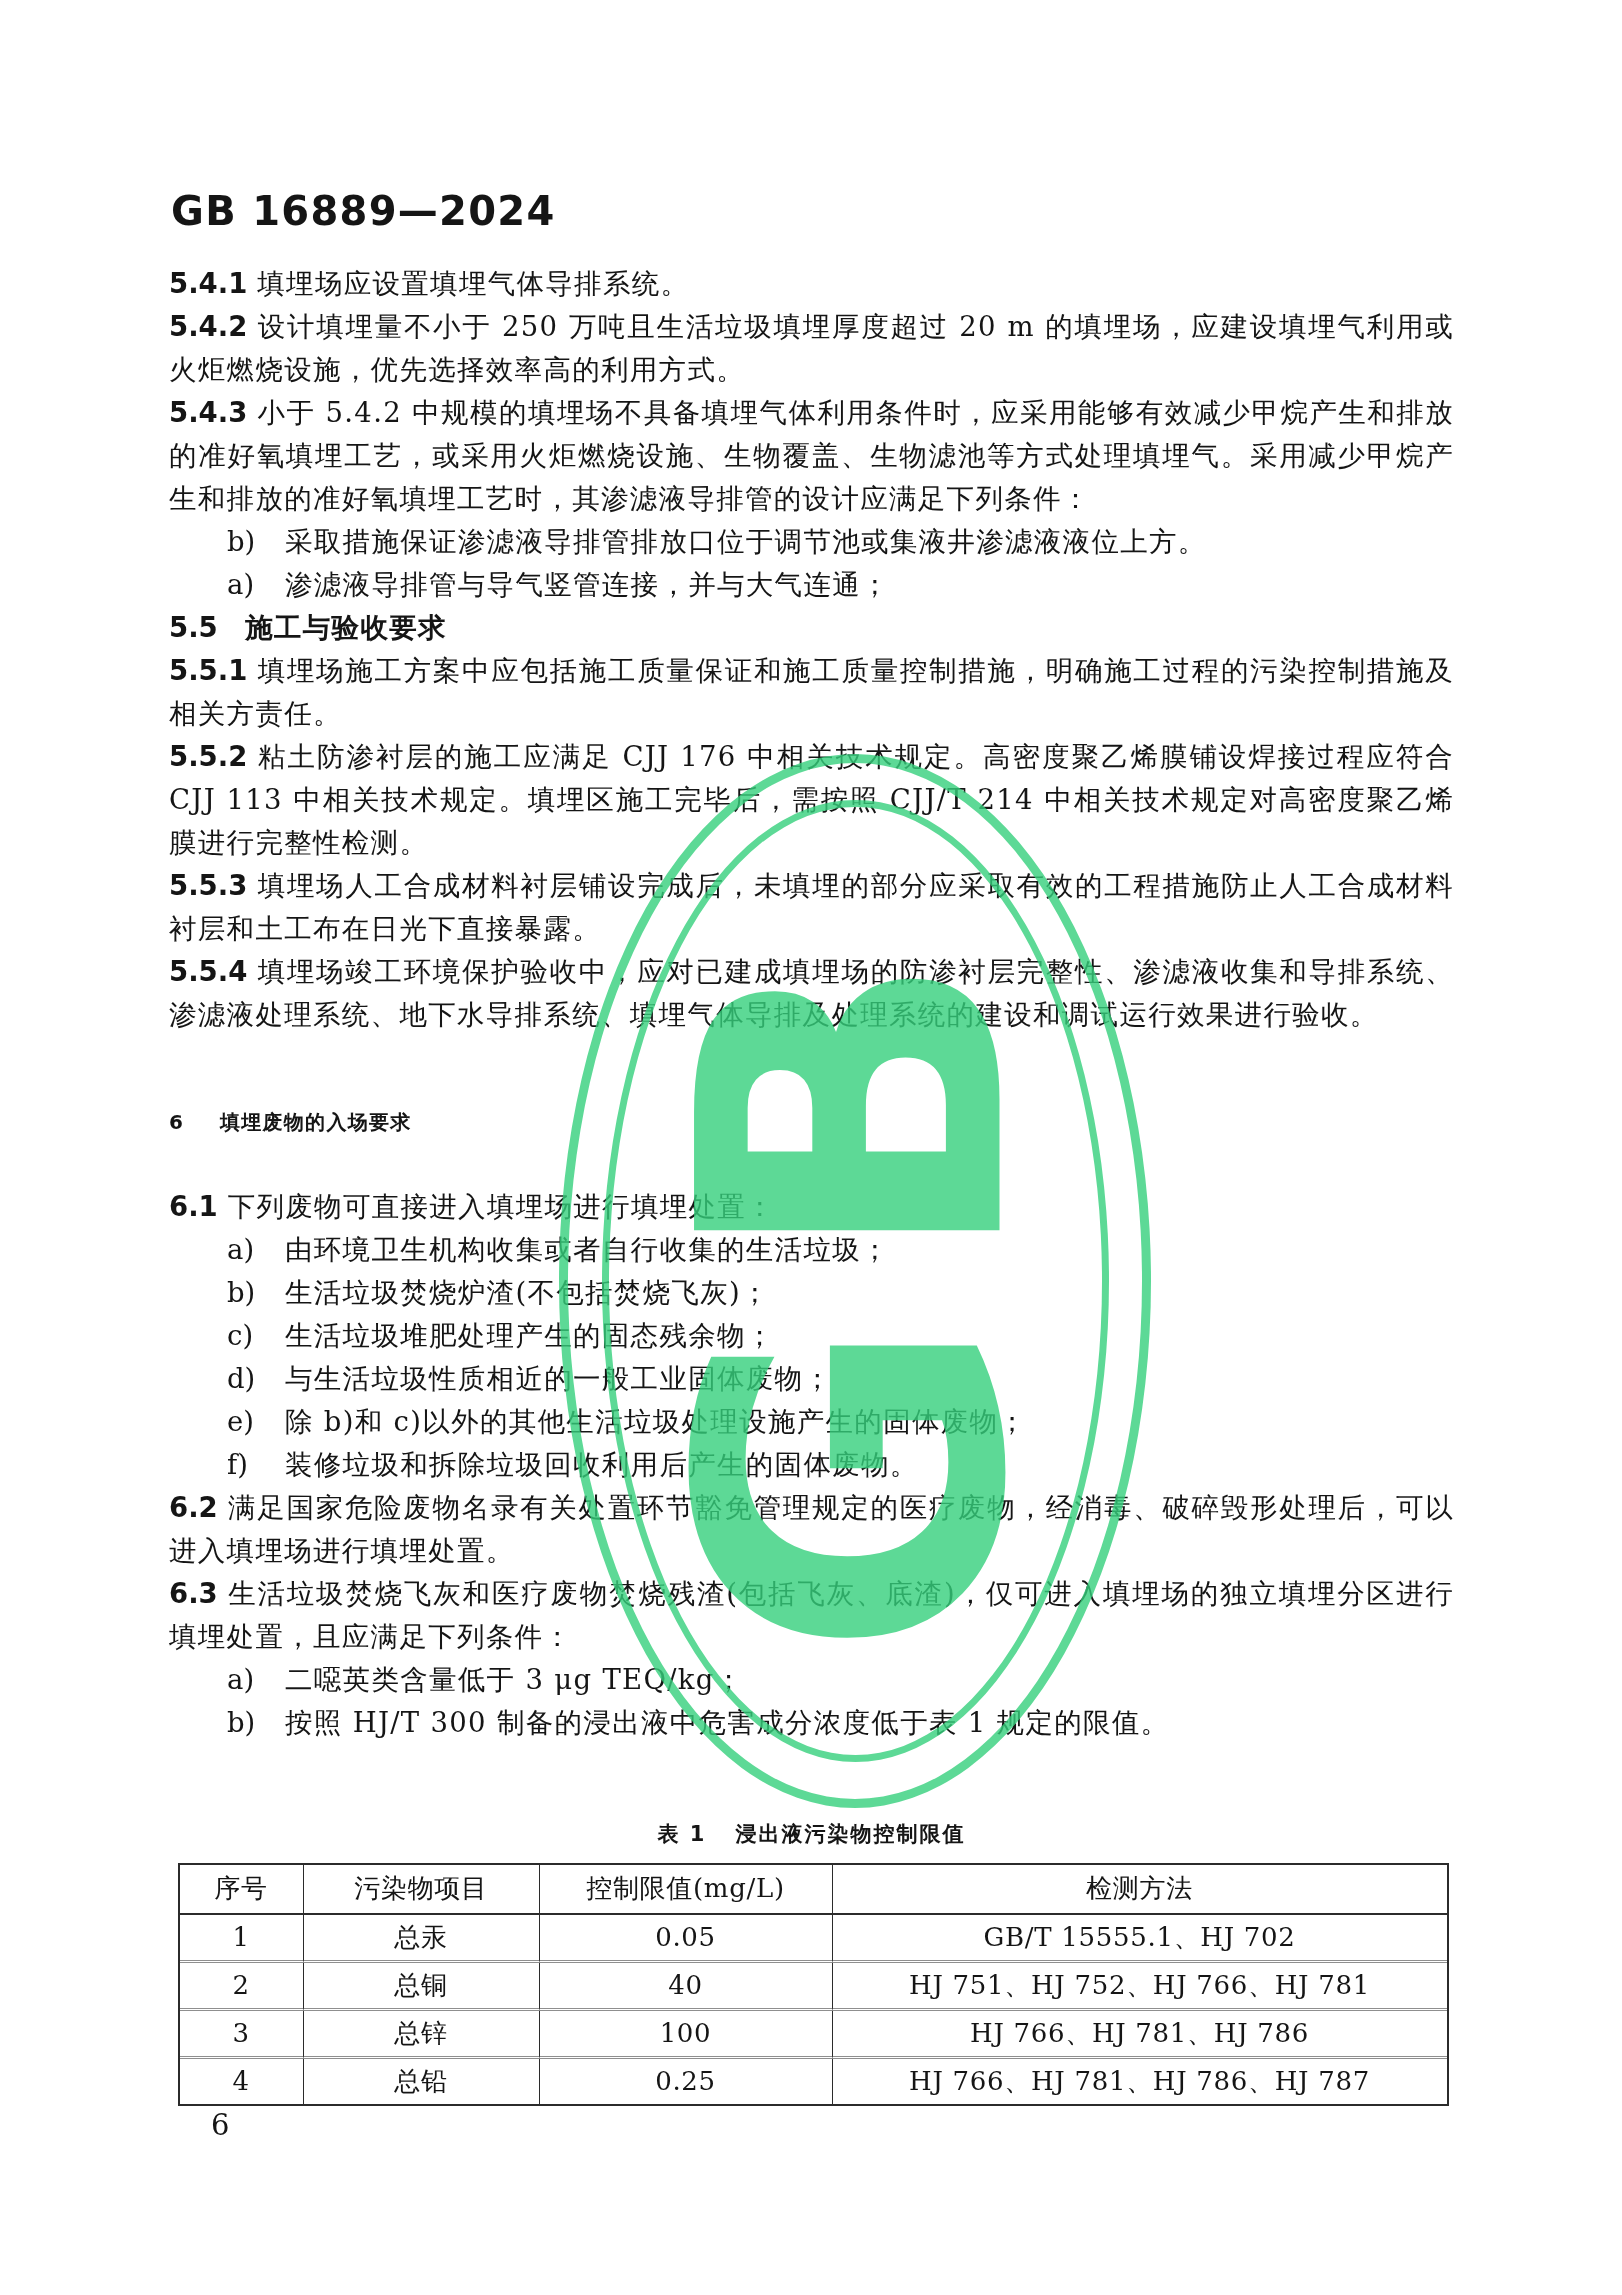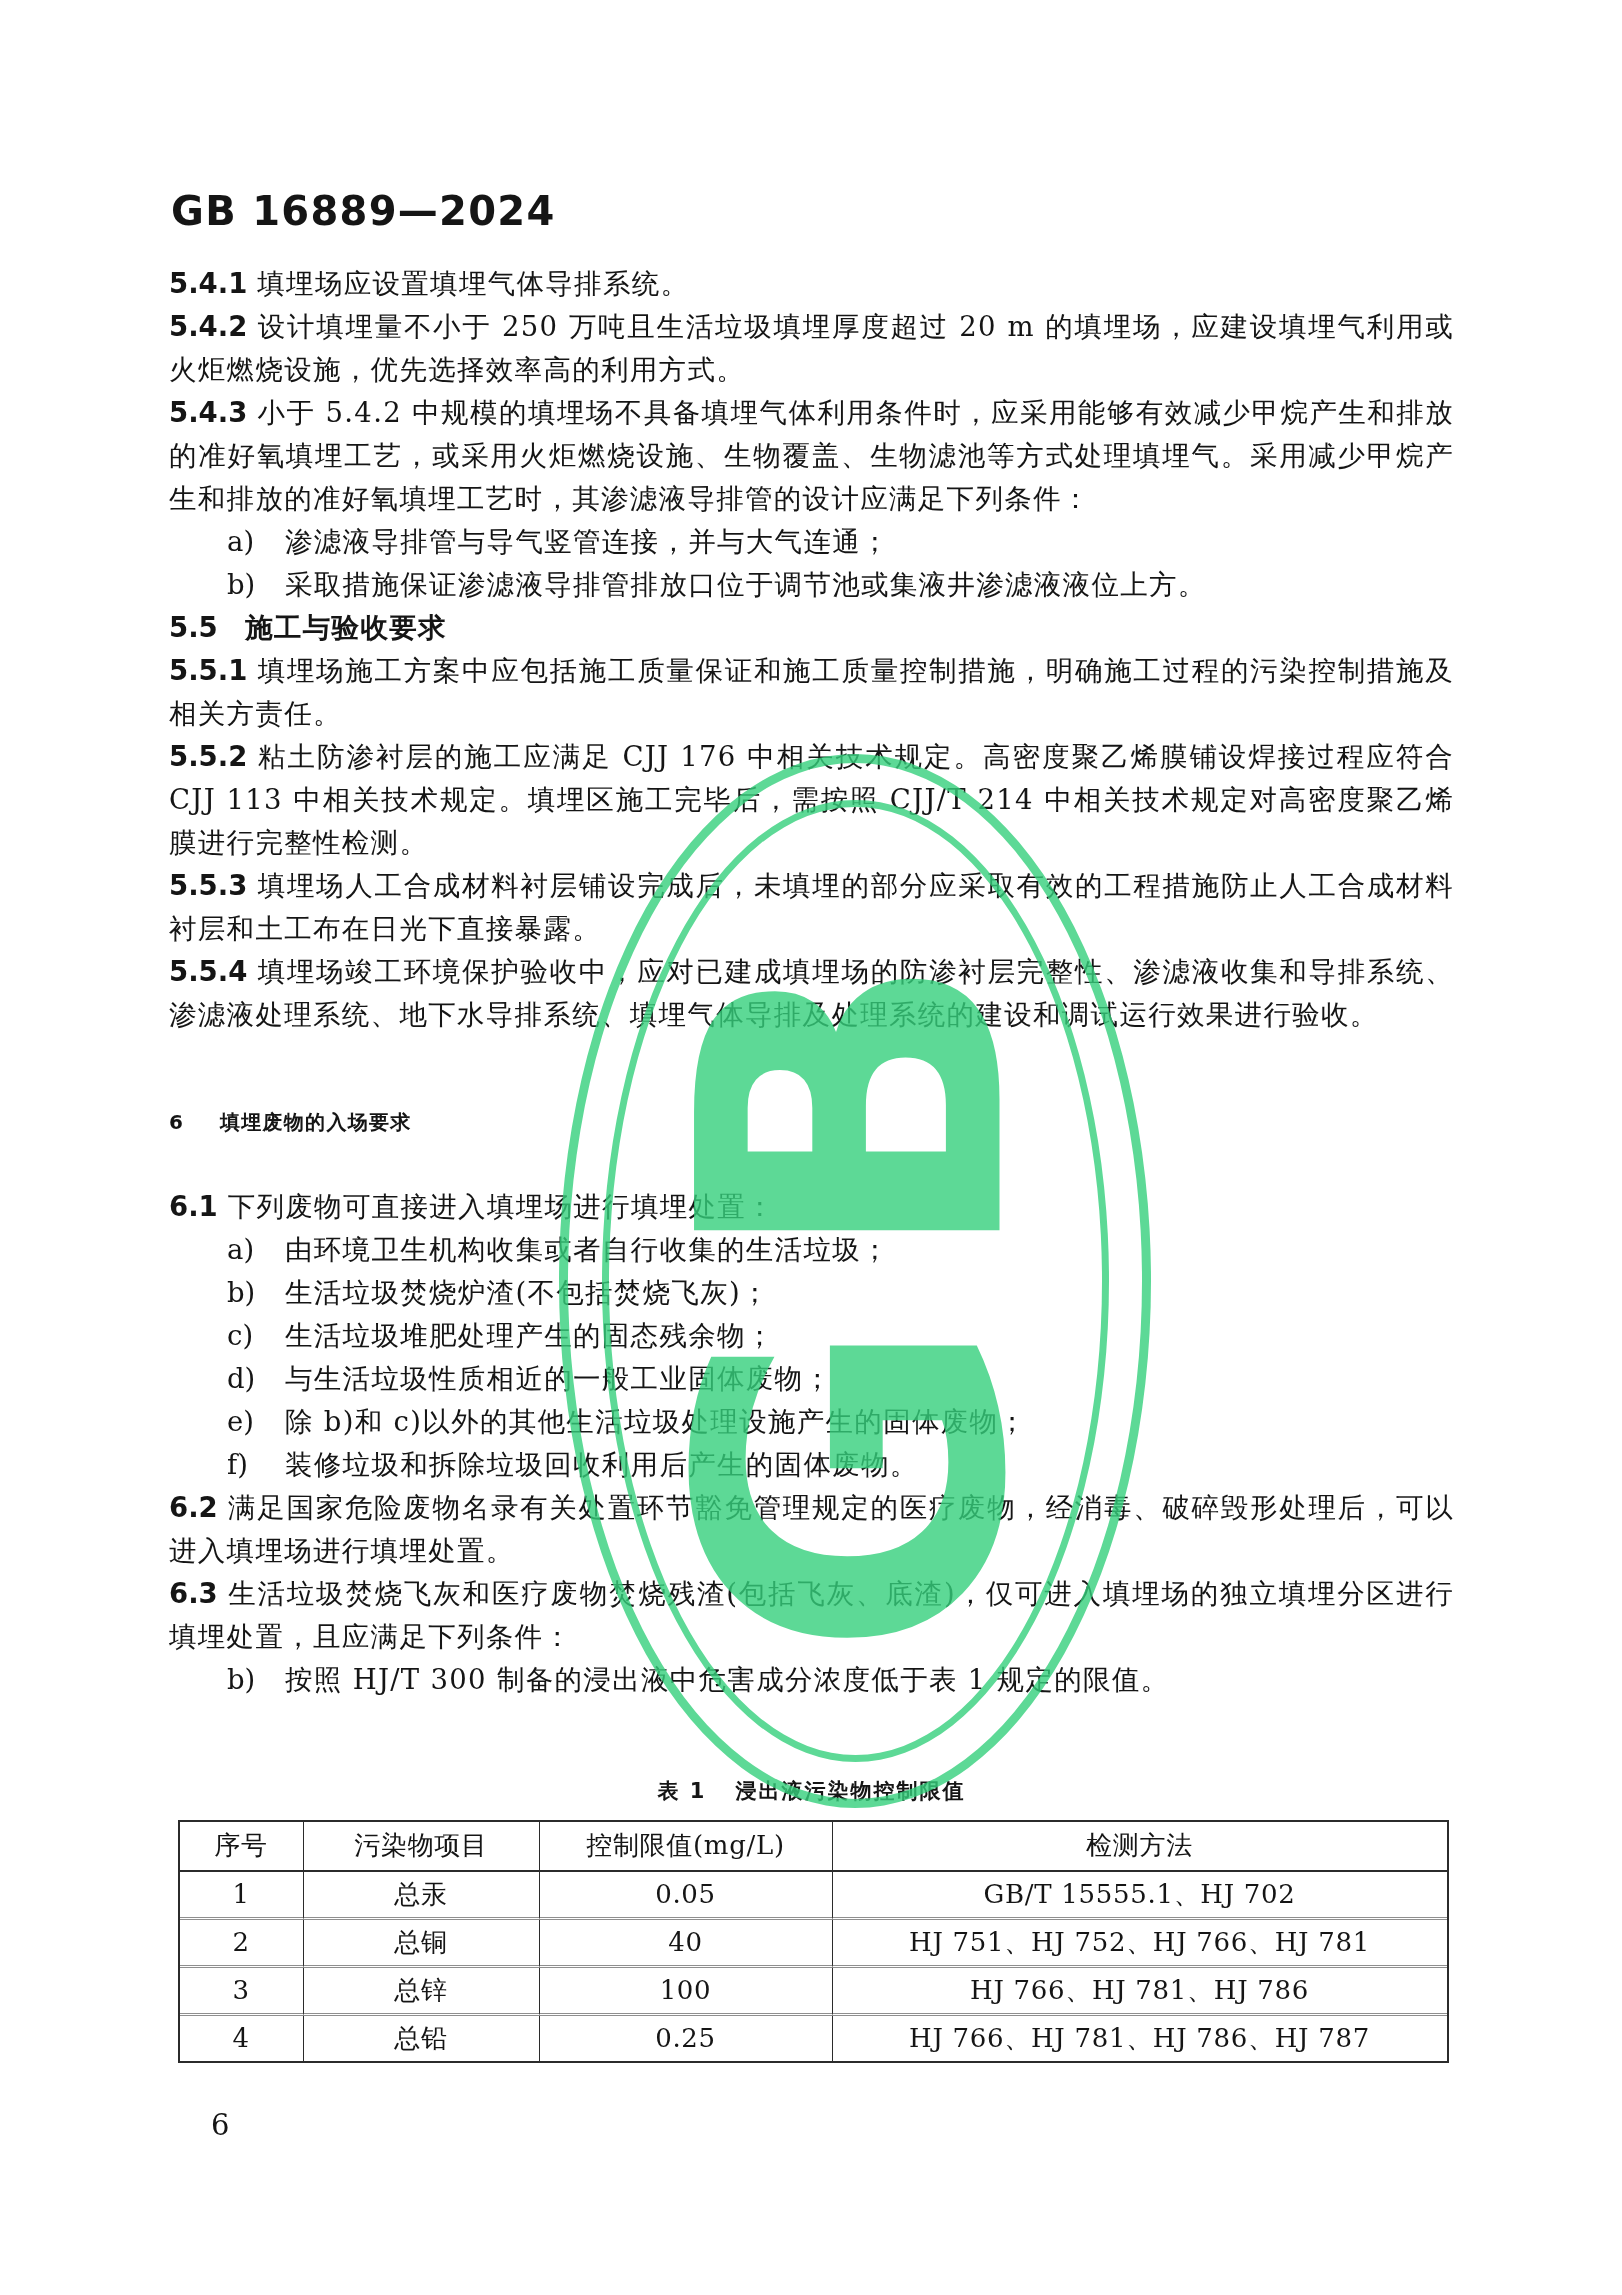--- a/index.html
+++ b/index.html
@@ -76,37 +76,38 @@
 <body>
 
 <div class="page">
 
   <div class="doc-number">GB 16889—2024</div>
 
   <div class="content">
     <p class="clause"><span class="num">5.4.1</span><span>填埋场应设置填埋气体导排系统。</span></p>
     <p class="clause"><span class="num">5.4.2</span><span>设计填埋量不小于 250 万吨且生活垃圾填埋厚度超过 20 m 的填埋场，应建设填埋气利用或火炬燃烧设施，优先选择效率高的利用方式。</span></p>
     <p class="clause"><span class="num">5.4.3</span><span>小于 5.4.2 中规模的填埋场不具备填埋气体利用条件时，应采用能够有效减少甲烷产生和排放的准好氧填埋工艺，或采用火炬燃烧设施、生物覆盖、生物滤池等方式处理填埋气。采用减少甲烷产生和排放的准好氧填埋工艺时，其渗滤液导排管的设计应满足下列条件：</span></p>
+    <p class="item"><span class="marker">b)</span><span>采取措施保证渗滤液导排管排放口位于调节池或集液井渗滤液液位上方。</span></p>
     <p class="item"><span class="marker">a)</span><span>渗滤液导排管与导气竖管连接，并与大气连通；</span></p>
-    <p class="item"><span class="marker">b)</span><span>采取措施保证渗滤液导排管排放口位于调节池或集液井渗滤液液位上方。</span></p>
     <p class="heading"><span class="num">5.5</span><span>施工与验收要求</span></p>
     <p class="clause"><span class="num">5.5.1</span><span>填埋场施工方案中应包括施工质量保证和施工质量控制措施，明确施工过程的污染控制措施及相关方责任。</span></p>
     <p class="clause"><span class="num">5.5.2</span><span>粘土防渗衬层的施工应满足 CJJ 176 中相关技术规定。高密度聚乙烯膜铺设焊接过程应符合 CJJ 113 中相关技术规定。填埋区施工完毕后，需按照 CJJ/T 214 中相关技术规定对高密度聚乙烯膜进行完整性检测。</span></p>
     <p class="clause"><span class="num">5.5.3</span><span>填埋场人工合成材料衬层铺设完成后，未填埋的部分应采取有效的工程措施防止人工合成材料衬层和土工布在日光下直接暴露。</span></p>
     <p class="clause"><span class="num">5.5.4</span><span>填埋场竣工环境保护验收中，应对已建成填埋场的防渗衬层完整性、渗滤液收集和导排系统、渗滤液处理系统、地下水导排系统、填埋气体导排及处理系统的建设和调试运行效果进行验收。</span></p>
     <p class="chapter"><span class="num">6</span><span>填埋废物的入场要求</span></p>
     <p class="clause"><span class="num">6.1</span><span>下列废物可直接进入填埋场进行填埋处置：</span></p>
     <p class="item"><span class="marker">a)</span><span>由环境卫生机构收集或者自行收集的生活垃圾；</span></p>
     <p class="item"><span class="marker">b)</span><span>生活垃圾焚烧炉渣(不包括焚烧飞灰)；</span></p>
     <p class="item"><span class="marker">c)</span><span>生活垃圾堆肥处理产生的固态残余物；</span></p>
     <p class="item"><span class="marker">d)</span><span>与生活垃圾性质相近的一般工业固体废物；</span></p>
     <p class="item"><span class="marker">e)</span><span>除 b)和 c)以外的其他生活垃圾处理设施产生的固体废物；</span></p>
     <p class="item"><span class="marker">f)</span><span>装修垃圾和拆除垃圾回收利用后产生的固体废物。</span></p>
     <p class="clause"><span class="num">6.2</span><span>满足国家危险废物名录有关处置环节豁免管理规定的医疗废物，经消毒、破碎毁形处理后，可以进入填埋场进行填埋处置。</span></p>
     <p class="clause"><span class="num">6.3</span><span>生活垃圾焚烧飞灰和医疗废物焚烧残渣(包括飞灰、底渣)，仅可进入填埋场的独立填埋分区进行填埋处置，且应满足下列条件：</span></p>
+    <p class="item"><span class="marker">a)</span><span>二噁英类含量低于 3 μg TEQ/kg；</span></p>
     <p class="item"><span class="marker">b)</span><span>按照 HJ/T 300 制备的浸出液中危害成分浓度低于表 1 规定的限值。</span></p>
 
     <p class="table-title"><span class="t-label">表 1</span><span>浸出液污染物控制限值</span></p>
 
     <table class="limit-table">
       <colgroup>
           <col class="c1">
           <col class="c2">
           <col class="c3">
           <col class="c4">

